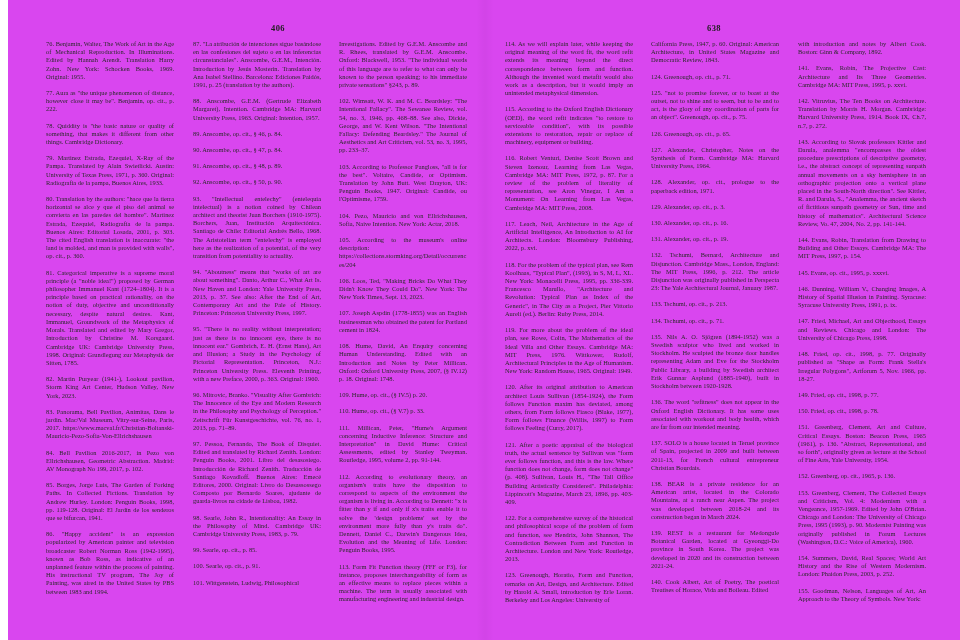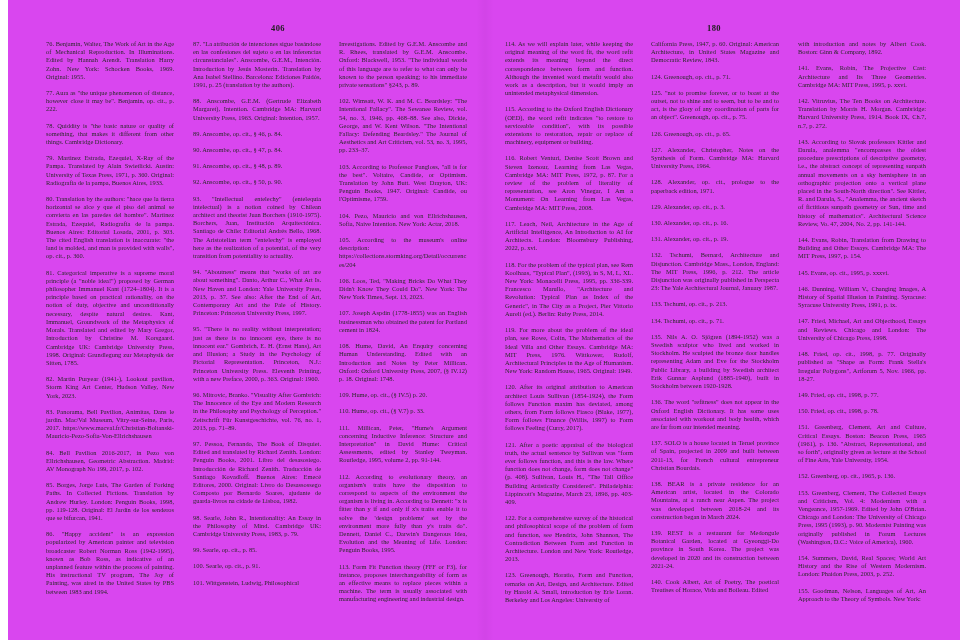--- a/index.html
+++ b/index.html
@@ -117,21 +117,21 @@
         <p class="note">108. Hume, David, An Enquiry concerning Human Understanding. Edited with an Introduction and Notes by Peter Millican. Oxford: Oxford University Press, 2007, (§ IV.12) p. 18. Original: 1748.</p>
         <p class="note">109. Hume, op. cit., (§ IV.5) p. 20.</p>
         <p class="note">110. Hume, op. cit., (§ V.7) p. 33.</p>
         <p class="note">111. Millican, Peter, "Hume's Argument concerning Inductive Inference: Structure and Interpretation" in David Hume: Critical Assessments, edited by Stanley Tweyman. Routledge, 1995, volume 2, pp. 91-144.</p>
         <p class="note">112. According to evolutionary theory, an organism's traits have the disposition to correspond to aspects of the environment the organism is living in. According to Dennett: "x is fitter than y if and only if x's traits enable it to solve the 'design problems' set by the environment more fully than y's traits do". Dennett, Daniel C., Darwin's Dangerous Idea, Evolution and the Meaning of Life. London: Penguin Books, 1995.</p>
         <p class="note">113. Form Fit Function theory (FFF or F3), for instance, proposes interchangeability of form as an effective means to replace pieces within a machine. The term is usually associated with manufacturing engineering and industrial design.</p>
       </div>
   </div>
 
   <div class="page page-right">
-    <div class="page-number">180</div>
+    <div class="page-number">638</div>
     <div class="col col-0">
         <p class="note">114. As we will explain later, while keeping the original meaning of the word fit, the word refit extends its meaning beyond the direct correspondence between form and function. Although the invented word metafit would also work as a description, but it would imply an unintended metaphysical dimension.</p>
         <p class="note">115. According to the Oxford English Dictionary (OED), the word refit indicates "to restore to serviceable condition", with its possible extensions to restoration, repair or replace of machinery, equipment or building.</p>
         <p class="note">116. Robert Venturi, Denise Scott Brown and Steven Izenour, Learning from Las Vegas, Cambridge MA: MIT Press, 1972, p. 87. For a review of the problem of literality of representation, see Aron Vinegar, I Am a Monument: On Learning from Las Vegas, Cambridge MA: MIT Press, 2008.</p>
         <p class="note">117. Leach, Neil, Architecture in the Age of Artificial Intelligence, An Introduction to AI for Architects. London: Bloomsbury Publishing, 2022, p. xvi.</p>
         <p class="note">118. For the problem of the typical plan, see Rem Koolhaas, "Typical Plan", (1993), in S, M, L, XL. New York: Monacelli Press, 1995, pp. 336-339. Francesco Marullo, "Architecture and Revolution: Typical Plan as Index of the Generic", in The City as a Project, Pier Vittorio Aureli (ed.). Berlin: Ruby Press, 2014.</p>
         <p class="note">119. For more about the problem of the ideal plan, see Rowe, Colin, The Mathematics of the Ideal Villa and Other Essays. Cambridge MA: MIT Press, 1976. Wittkower, Rudolf, Architectural Principles in the Age of Humanism. New York: Random House, 1965. Original: 1949.</p>
         <p class="note">120. After its original attribution to American architect Louis Sullivan (1854-1924), the Form follows Function maxim has deviated, among others, from Form follows Fiasco (Blake, 1977), Form follows Finance (Willis, 1997) to Form follows Feeling (Curry, 2017).</p>
         <p class="note">121. After a poetic appraisal of the biological truth, the actual sentence by Sullivan was "form ever follows function, and this is the law. Where function does not change, form does not change" (p. 408). Sullivan, Louis H., "The Tall Office Building Artistically Considered". Philadelphia: Lippincott's Magazine, March 23, 1896, pp. 403-409.</p>
         <p class="note">122. For a comprehensive survey of the historical and philosophical scope of the problem of form and function, see Hendrix, John Shannon, The Contradiction Between Form and Function in Architecture. London and New York: Routledge, 2013.</p>

